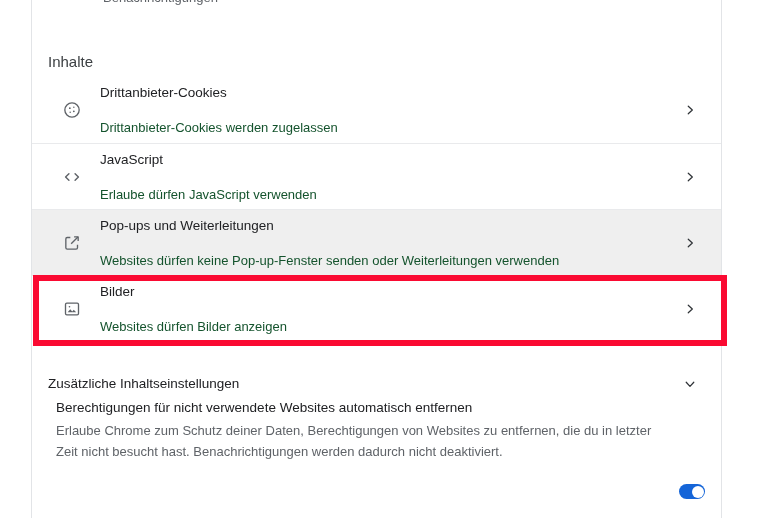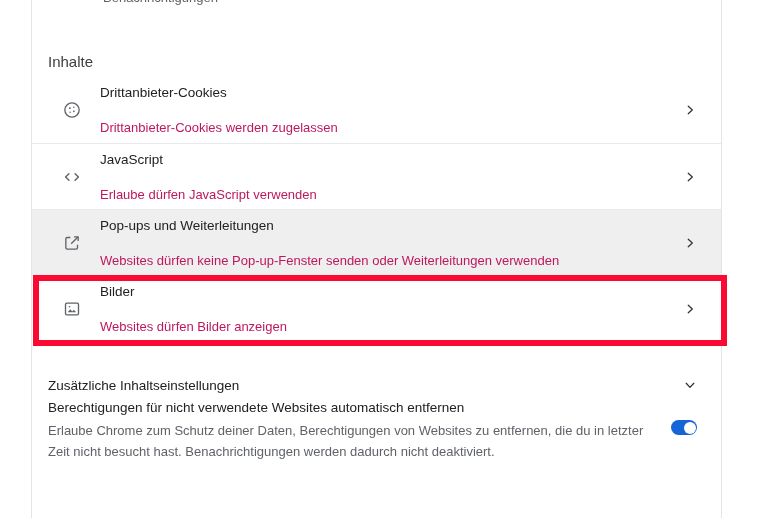--- a/index.html
+++ b/index.html
@@ -16,29 +16,29 @@
           font-weight:400; color:#3c4043; }
 
   .rows { position:absolute; left:0; top:77px; width:100%; }
   .setting-row { display:flex; align-items:center; height:66px;
           padding:0 24px 0 30px; cursor:pointer; }
   .setting-row.sep { border-top:1px solid #e9eaec;justify-content:center; }
   .setting-row.highlight { background:#efefef; height:66px; }
   .row-icon { width:20px; height:20px; flex:0 0 20px; margin-right:18px; color:#5f6368; }
   .row-text { flex:1 1 auto; min-width:0; }
   .row-title { font-size:13.5px; color:#202124; line-height:19px; }
-  .row-sub { font-size:13px; color:#be185d; line-height:19px; margin-top:16px; }
+  .row-sub { font-size:13px; color:#14532d; line-height:19px; margin-top:16px; }
   .chev { width:14px; height:14px; flex:0 0 14px; color:#2f3337; }
 
-  .expander { position:absolute; left:0; top:362px; width:100%; height:46px;
-          display:flex; align-items:center; padding:0 24px 0 16px; cursor:pointer; }
+  .expander { position:absolute; left:0; top:345px; width:100%; height:46px;
+          display:flex; align-items:flex-end; padding:0 24px 0 16px; cursor:pointer; }
   .expander-label { flex:1 1 auto; font-size:13.5px; color:#202124; }
 
-  .toggle-row { position:absolute; left:0; top:398px; width:100%;
-          padding:0 24px 0 16px; display:flex; }
+  .toggle-row { position:absolute; left:8px; top:398px; width:100%;
+          padding:0 24px 0 16px; display:flex;flex-direction:column; }
   .toggle-text { width:612px; }
   .toggle-title { font-size:13.5px; color:#202124; line-height:20px; margin-bottom:2px; }
   .toggle-desc { font-size:13px; color:#5f6368; line-height:21px; }
   .toggle-wrap { flex:1 1 auto; display:flex; justify-content:flex-end; align-items:flex-start;
           padding-top:22px; }
   .toggle { width:26px; height:15px; border-radius:8px; background:#1565d8;
           position:relative; cursor:pointer; }
   .toggle .knob { position:absolute; top:1.5px; right:1.5px; width:12px; height:12px;
           border-radius:50%; background:#fff; }
 

